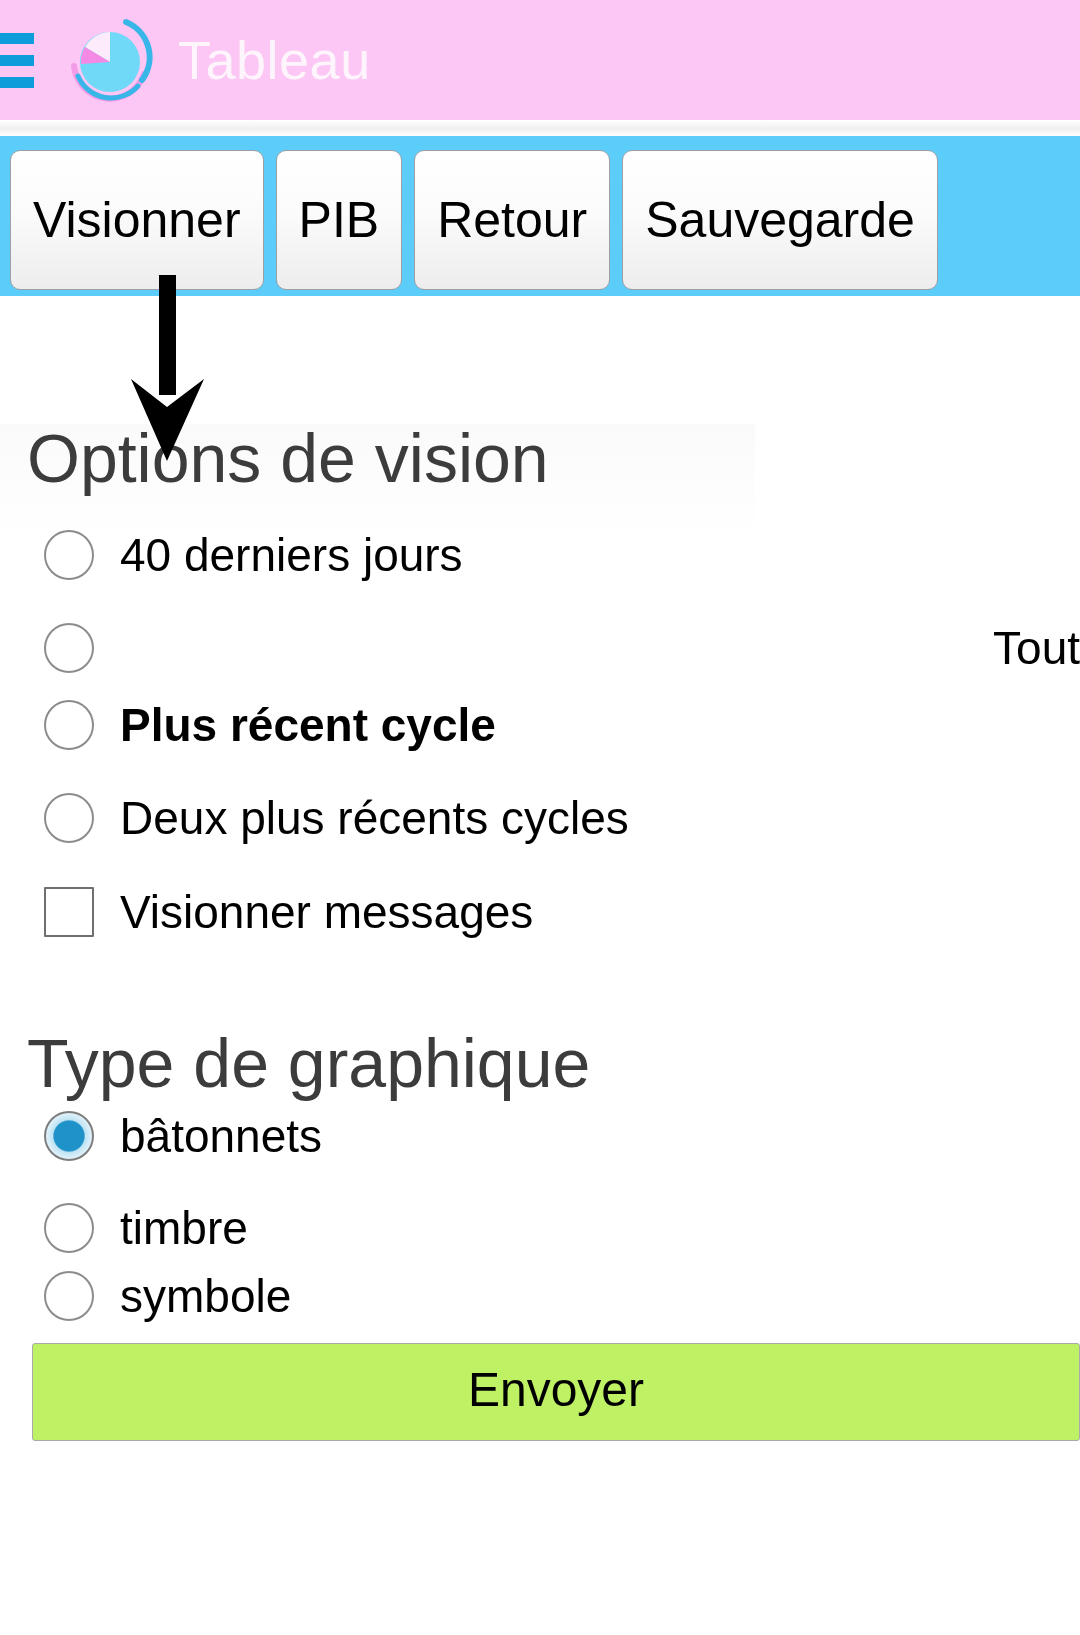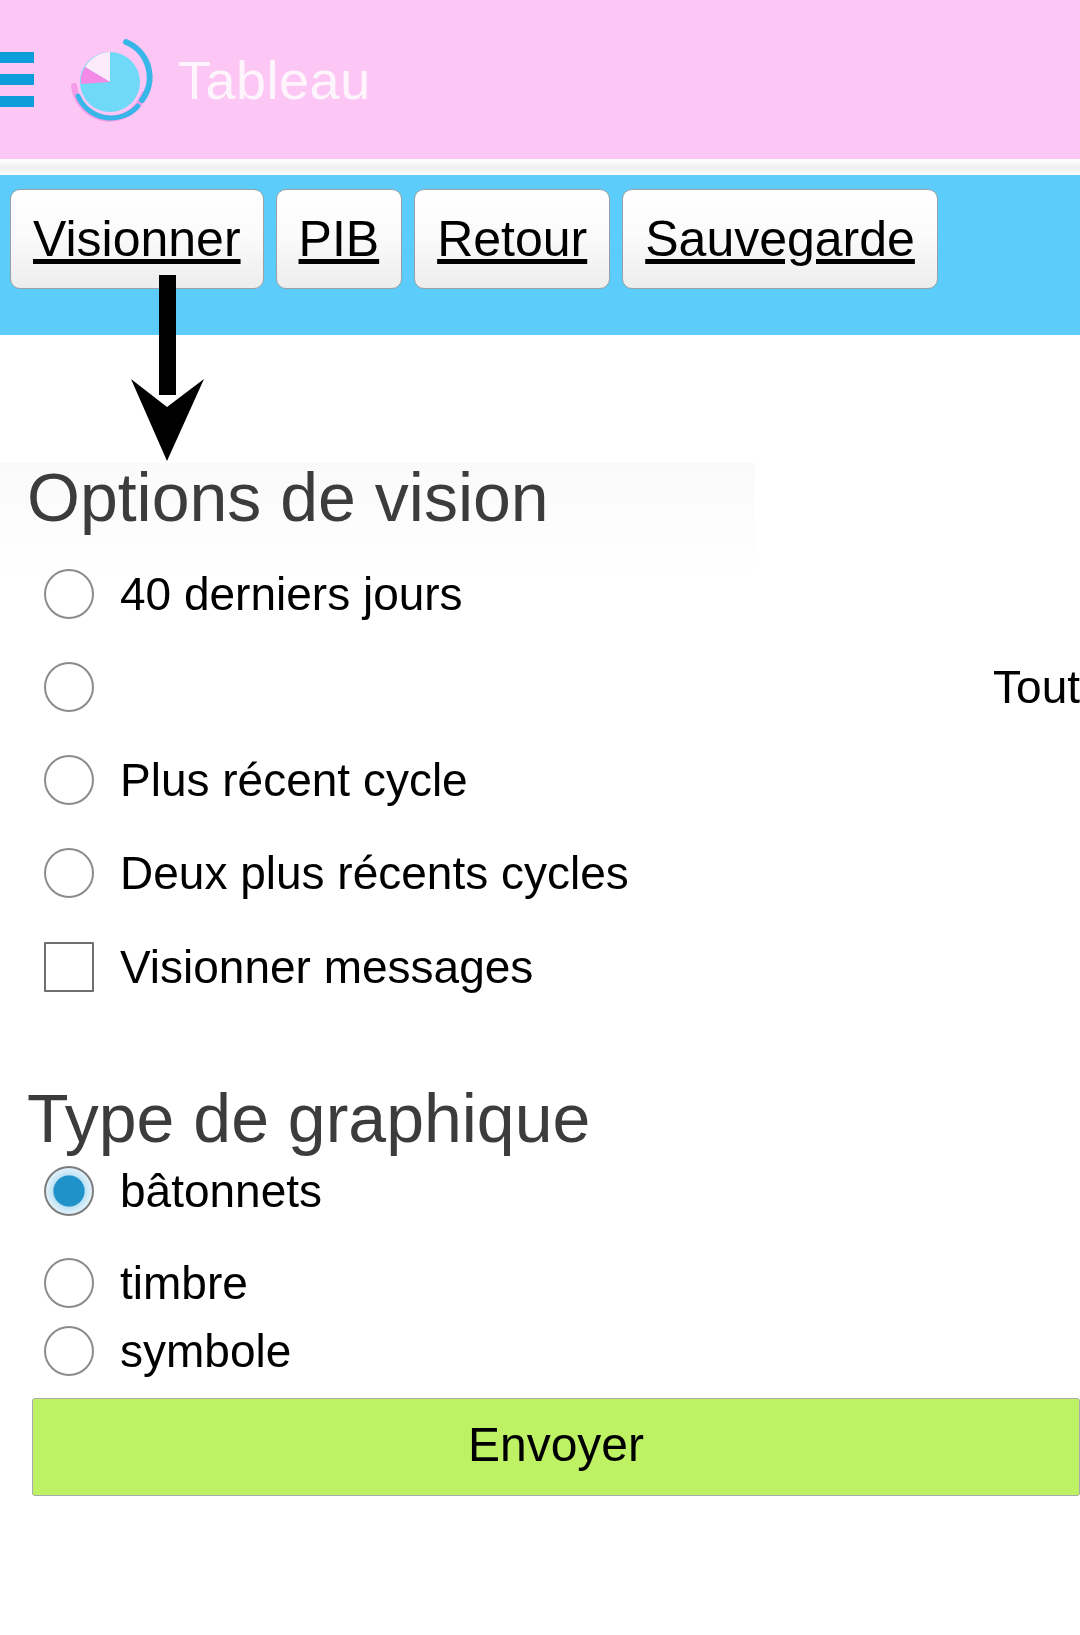--- a/index.html
+++ b/index.html
@@ -7,21 +7,21 @@
     margin: 0; padding: 0;
     width: 1080px; height: 1635px;
     background: #ffffff;
     font-family: "Liberation Sans", sans-serif;
     overflow: hidden;
   }
 
   
   .header {
     position: relative;
-    height: 159px;
+    height: 120px;
     background: #fcc6f5;
     display: flex;
     align-items: center;
     padding-left: 0;
   }
   .hamburger {
     width: 46px;
     margin-left: 0px;
     display: flex;
     flex-direction: column;
@@ -68,31 +68,30 @@
     padding: 14px 0 14px 10px;
     display: flex;
     align-items: flex-start;
     gap: 12px;
     overflow: hidden;
   }
   .tab-btn {
     background: linear-gradient(to bottom, #ffffff 0%, #fbfbfb 45%, #ededed 100%);
     border: 1px solid #9aa0a4;
     border-radius: 10px;
-    height: 100px;
+    height: 140px;
     padding: 0 22px;
     display: flex;
     align-items: center;
     justify-content: center;
     font-size: 50px;
     color: #000000;
     font-family: "Liberation Sans", sans-serif;
     cursor: pointer;
     white-space: nowrap;
-    text-decoration: underline;
   }
 
   
   .arrow-anno {
     position: absolute;
     left: 120px;
     top: 275px;
     width: 100px;
     height: 190px;
     pointer-events: none;
@@ -241,21 +240,21 @@
     <div class="opt-row" style="margin-top:38px;">
       <span class="radio"></span>
       <span class="opt-label">40 derniers jours</span>
     </div>
 
     <div class="opt-row" style="margin-top:43px;justify-content:space-between;">
       <span class="radio"></span>
       <span class="opt-label">Tout</span>
     </div>
 
-    <div class="opt-row" style="margin-top:43px;">
+    <div class="opt-row" style="margin-top:27px;font-weight:bold;">
       <span class="radio"></span>
       <span class="opt-label">Plus récent cycle</span>
     </div>
 
     <div class="opt-row" style="margin-top:43px;">
       <span class="radio"></span>
       <span class="opt-label">Deux plus récents cycles</span>
     </div>
 
     <div class="opt-row" style="margin-top:44px;">

